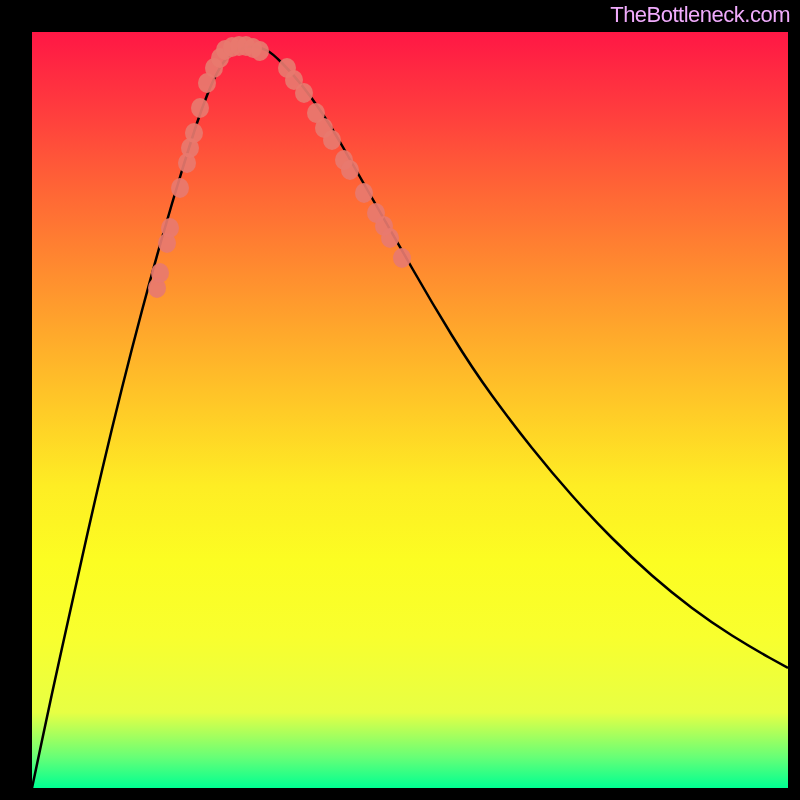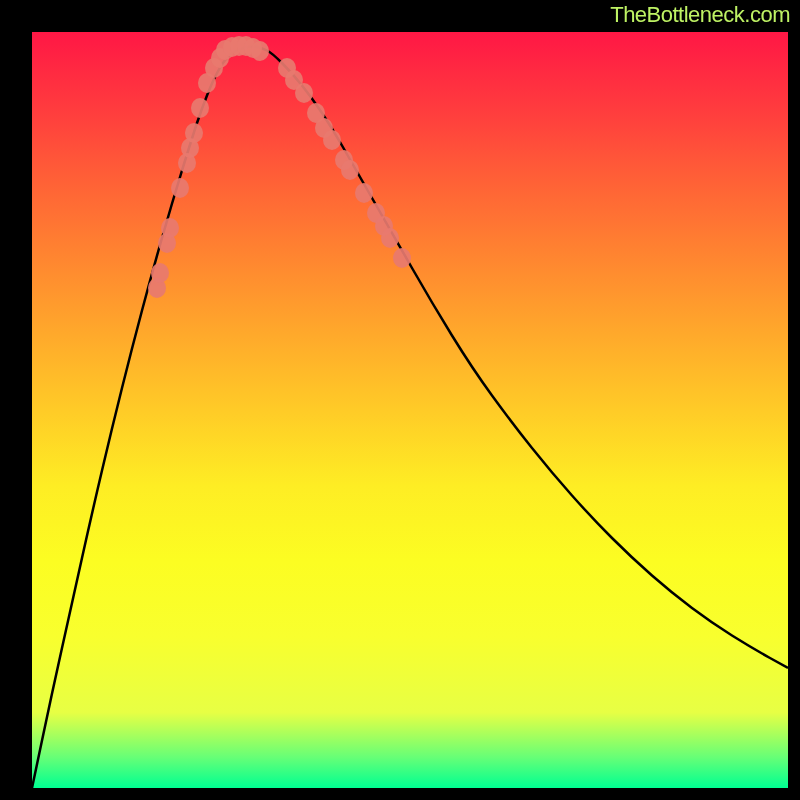--- a/index.html
+++ b/index.html
@@ -34,21 +34,21 @@
         #65ff77 96%,
         #00ff92 100%
       );
     }
     .watermark {
       position: absolute;
       top: 2px;
       right: 10px;
       font-family: Arial, sans-serif;
       font-size: 22px;
-      color: #bef264;
+      color: #f0abfc;
       font-weight: normal;
       letter-spacing: -0.5px;
     }
     .curve-svg {
       position: absolute;
       left: 32px;
       top: 32px;
       width: 756px;
       height: 756px;
       pointer-events: none;

